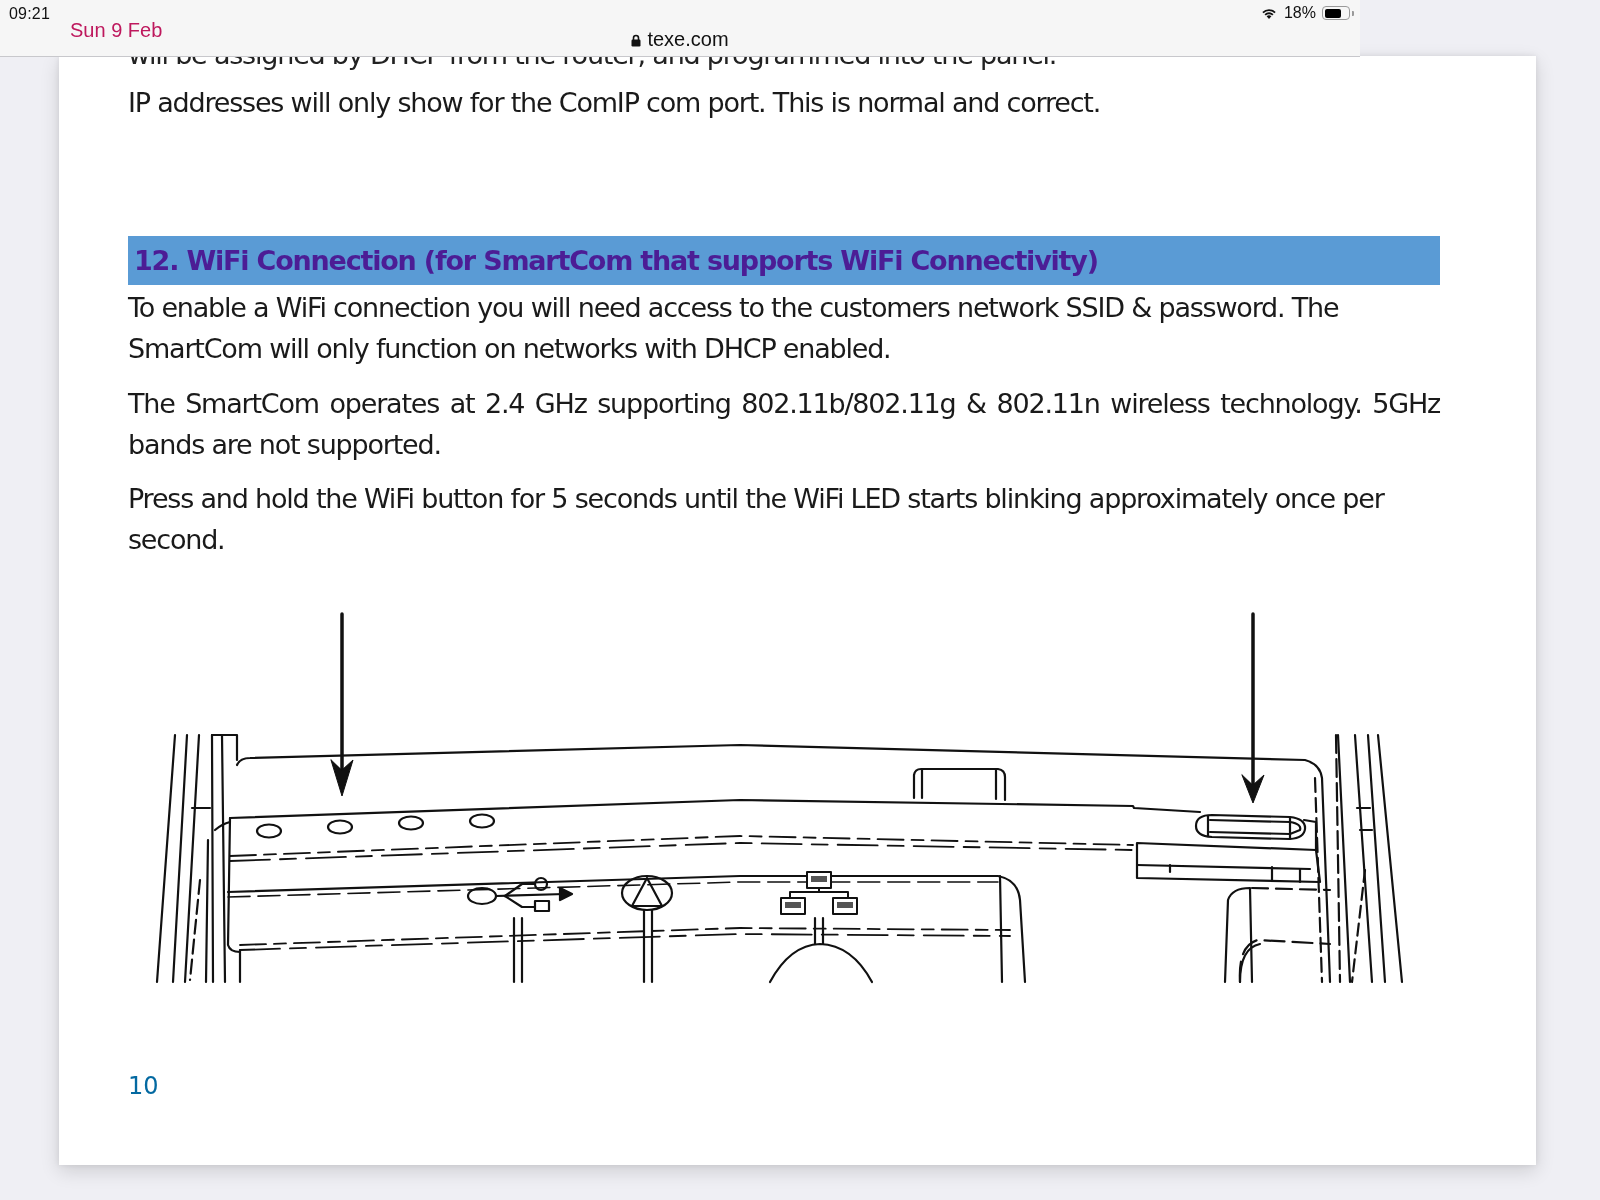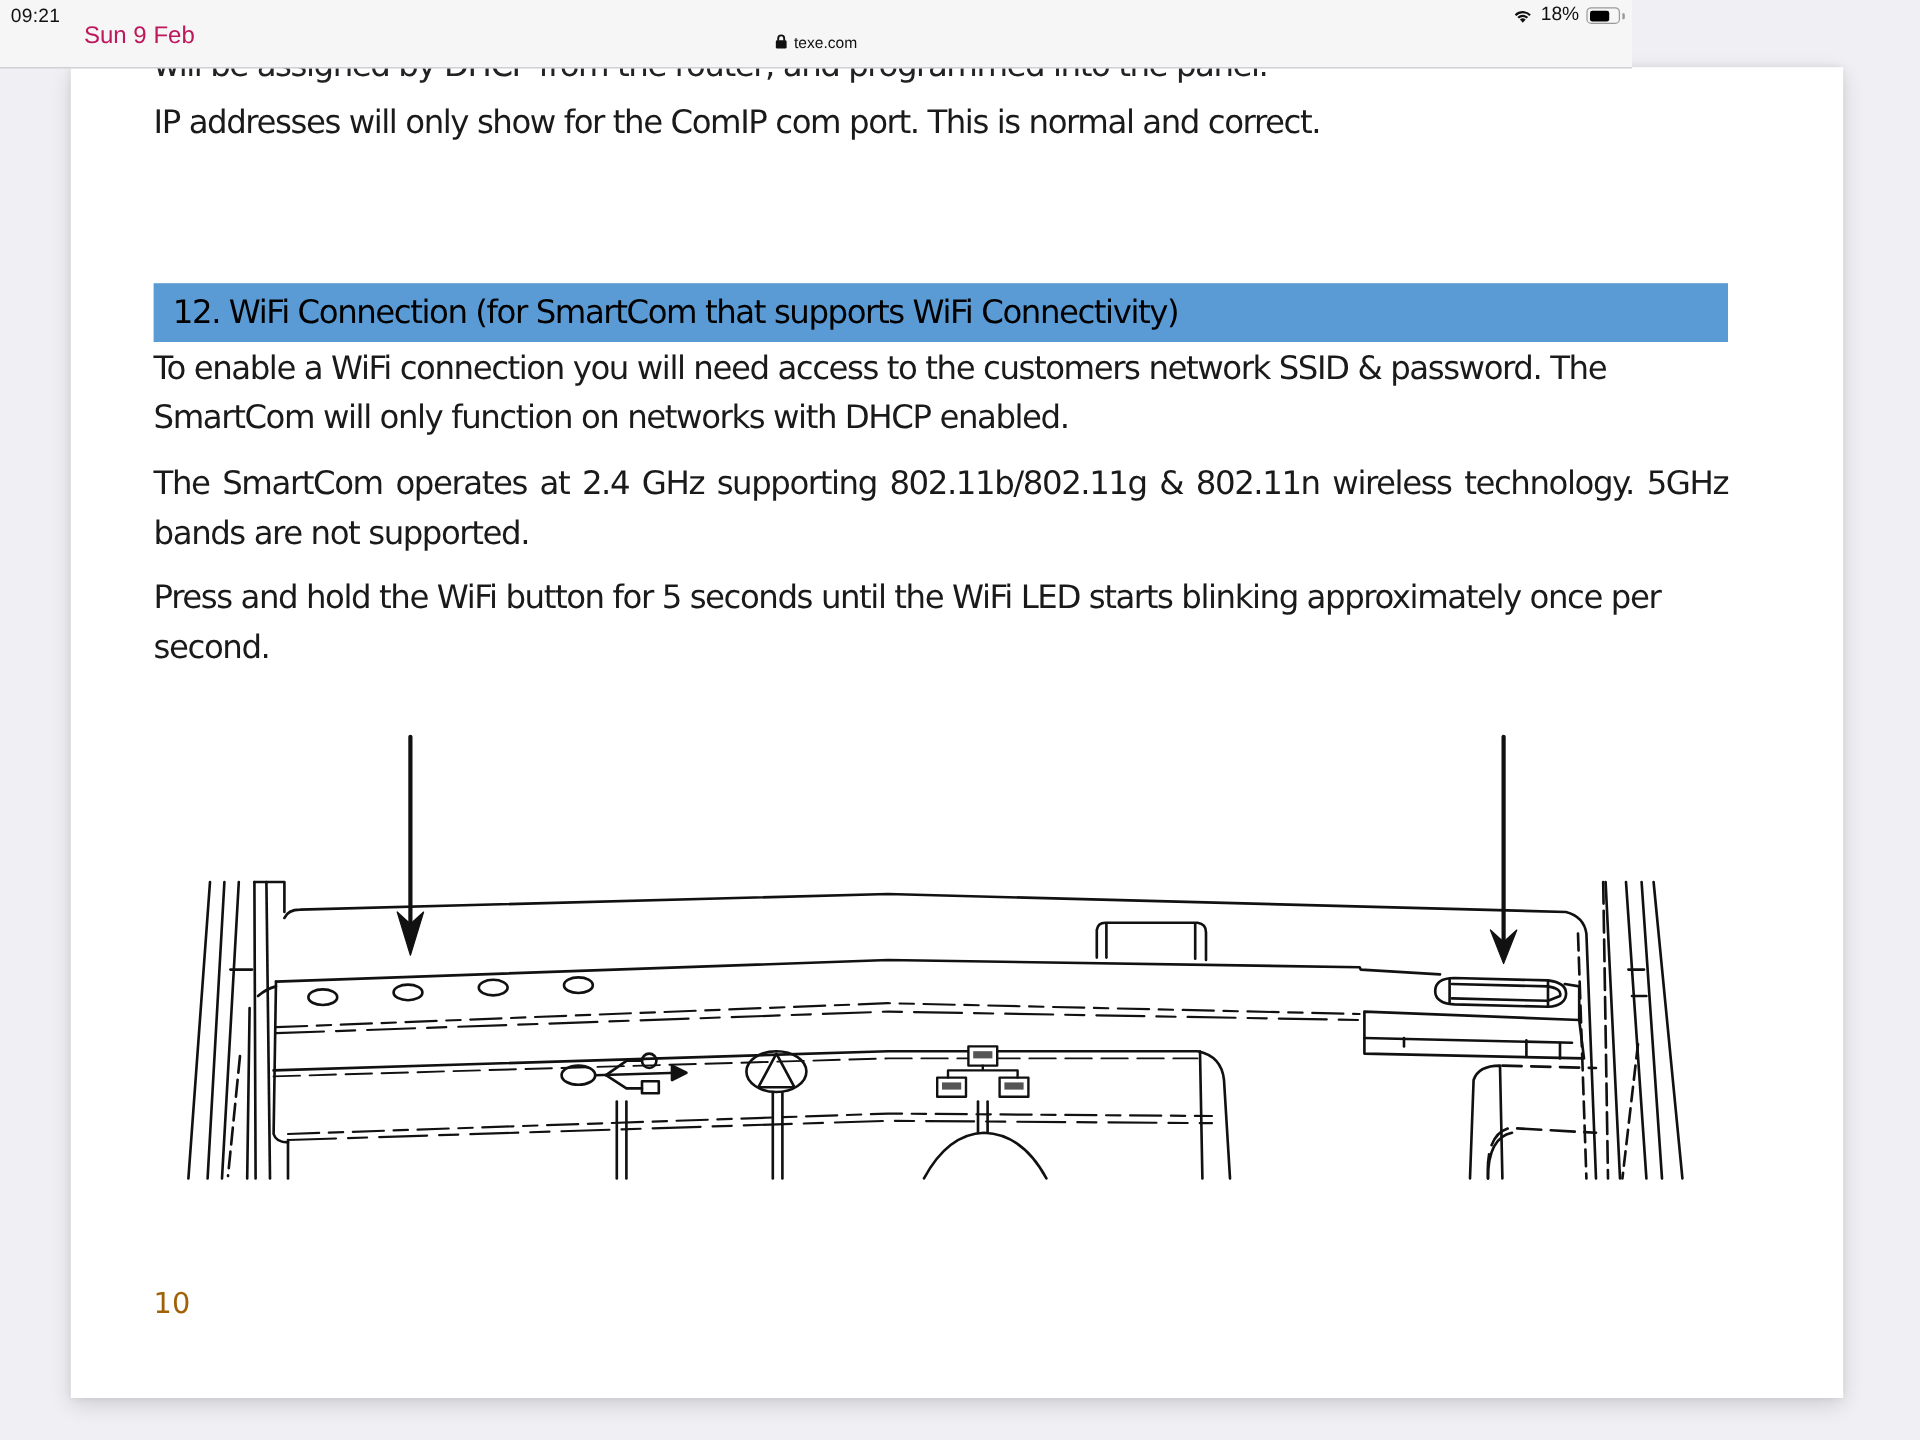--- a/index.html
+++ b/index.html
@@ -12,51 +12,51 @@
   .statusbar {
     position: absolute; left: 0; top: 0; width: 1360px; height: 56px;
     background: #f6f6f6; border-bottom: 1px solid #c8c8cc; z-index: 5;
   }
   .status-time { position: absolute; left: 9px; top: 5px; font-size: 16px; color: #111; letter-spacing: 0.2px; }
   .status-date { position: absolute; left: 70px; top: 19px; font-size: 20px; color: #be185d; }
   .status-right { position: absolute; right: 10px; top: 4px; display: flex; align-items: center; gap: 6px; font-size: 16px; color: #111; }
   .battery { width: 28px; height: 14px; border: 1.5px solid #999; border-radius: 4px; position: relative; box-sizing: border-box; }
   .battery-fill { position: absolute; left: 1.5px; top: 1.5px; bottom: 1.5px; width: 62%; background: #000; border-radius: 2px; }
   .battery-cap { position: absolute; right: -5px; top: 4px; width: 2px; height: 5px; background: #999; border-radius: 0 1px 1px 0; }
-  .urlbar { position: absolute; left: 0; right: 0; top: 28px; text-align: center; font-size: 13px; color: #111; }
+  .urlbar { position: absolute; left: 0; right: 0; top: 28px; text-align: center; font-size: 20px; color: #111; }
   .urlbar .lock { display: inline-block; vertical-align: -1px; margin-right: 6px; }
 
   .page {
     position: absolute; left: 59px; top: 56px; width: 1477px; height: 1109px;
     background: #ffffff;
     box-shadow: 0 6px 18px rgba(0,0,0,0.14), 0 0 6px rgba(0,0,0,0.08);
     overflow: hidden;
   }
   .doc-text {
     position: absolute; left: 69px; width: 1312px;
     font-family: "DejaVu Sans", sans-serif;
     font-size: 27px; color: #1a1a1a; line-height: 41px;
     letter-spacing: -1.2px;
     transform-origin: left top;
   }
   .cut-line { top: -22px; color: #222; }
   .ip-line { top: 26px; }
   .section-header {
     position: absolute; left: 69px; top: 180px; width: 1312px; height: 49px;
-    background: #5a9bd5; color: #000000;
-    font-family: "DejaVu Sans", sans-serif; font-weight: normal;
-    font-size: 27px; line-height: 49px; padding-left: 16px; box-sizing: border-box;
+    background: #5a9bd5; color: #4c1d95;
+    font-family: "DejaVu Sans", sans-serif; font-weight: bold;
+    font-size: 27px; line-height: 49px; padding-left: 6px; box-sizing: border-box;
     letter-spacing: -1.2px;
   }
   .para1 { top: 231px; }
   .para2 { top: 327px; text-align: justify; text-align-last: left; }
   .para3 { top: 422px; }
   .page-number {
     position: absolute; left: 69px; top: 1016px;
-    font-family: "DejaVu Sans", sans-serif; font-size: 24px; color: #a16207;
+    font-family: "DejaVu Sans", sans-serif; font-size: 24px; color: #0369a1;
   }
   .diagram { position: absolute; left: 0; top: 540px; }
 </style>
 </head>
 <body>
 
 <div class="statusbar">
   <span class="status-time">09:21</span>
   <span class="status-date">Sun 9 Feb</span>
   <div class="status-right">

